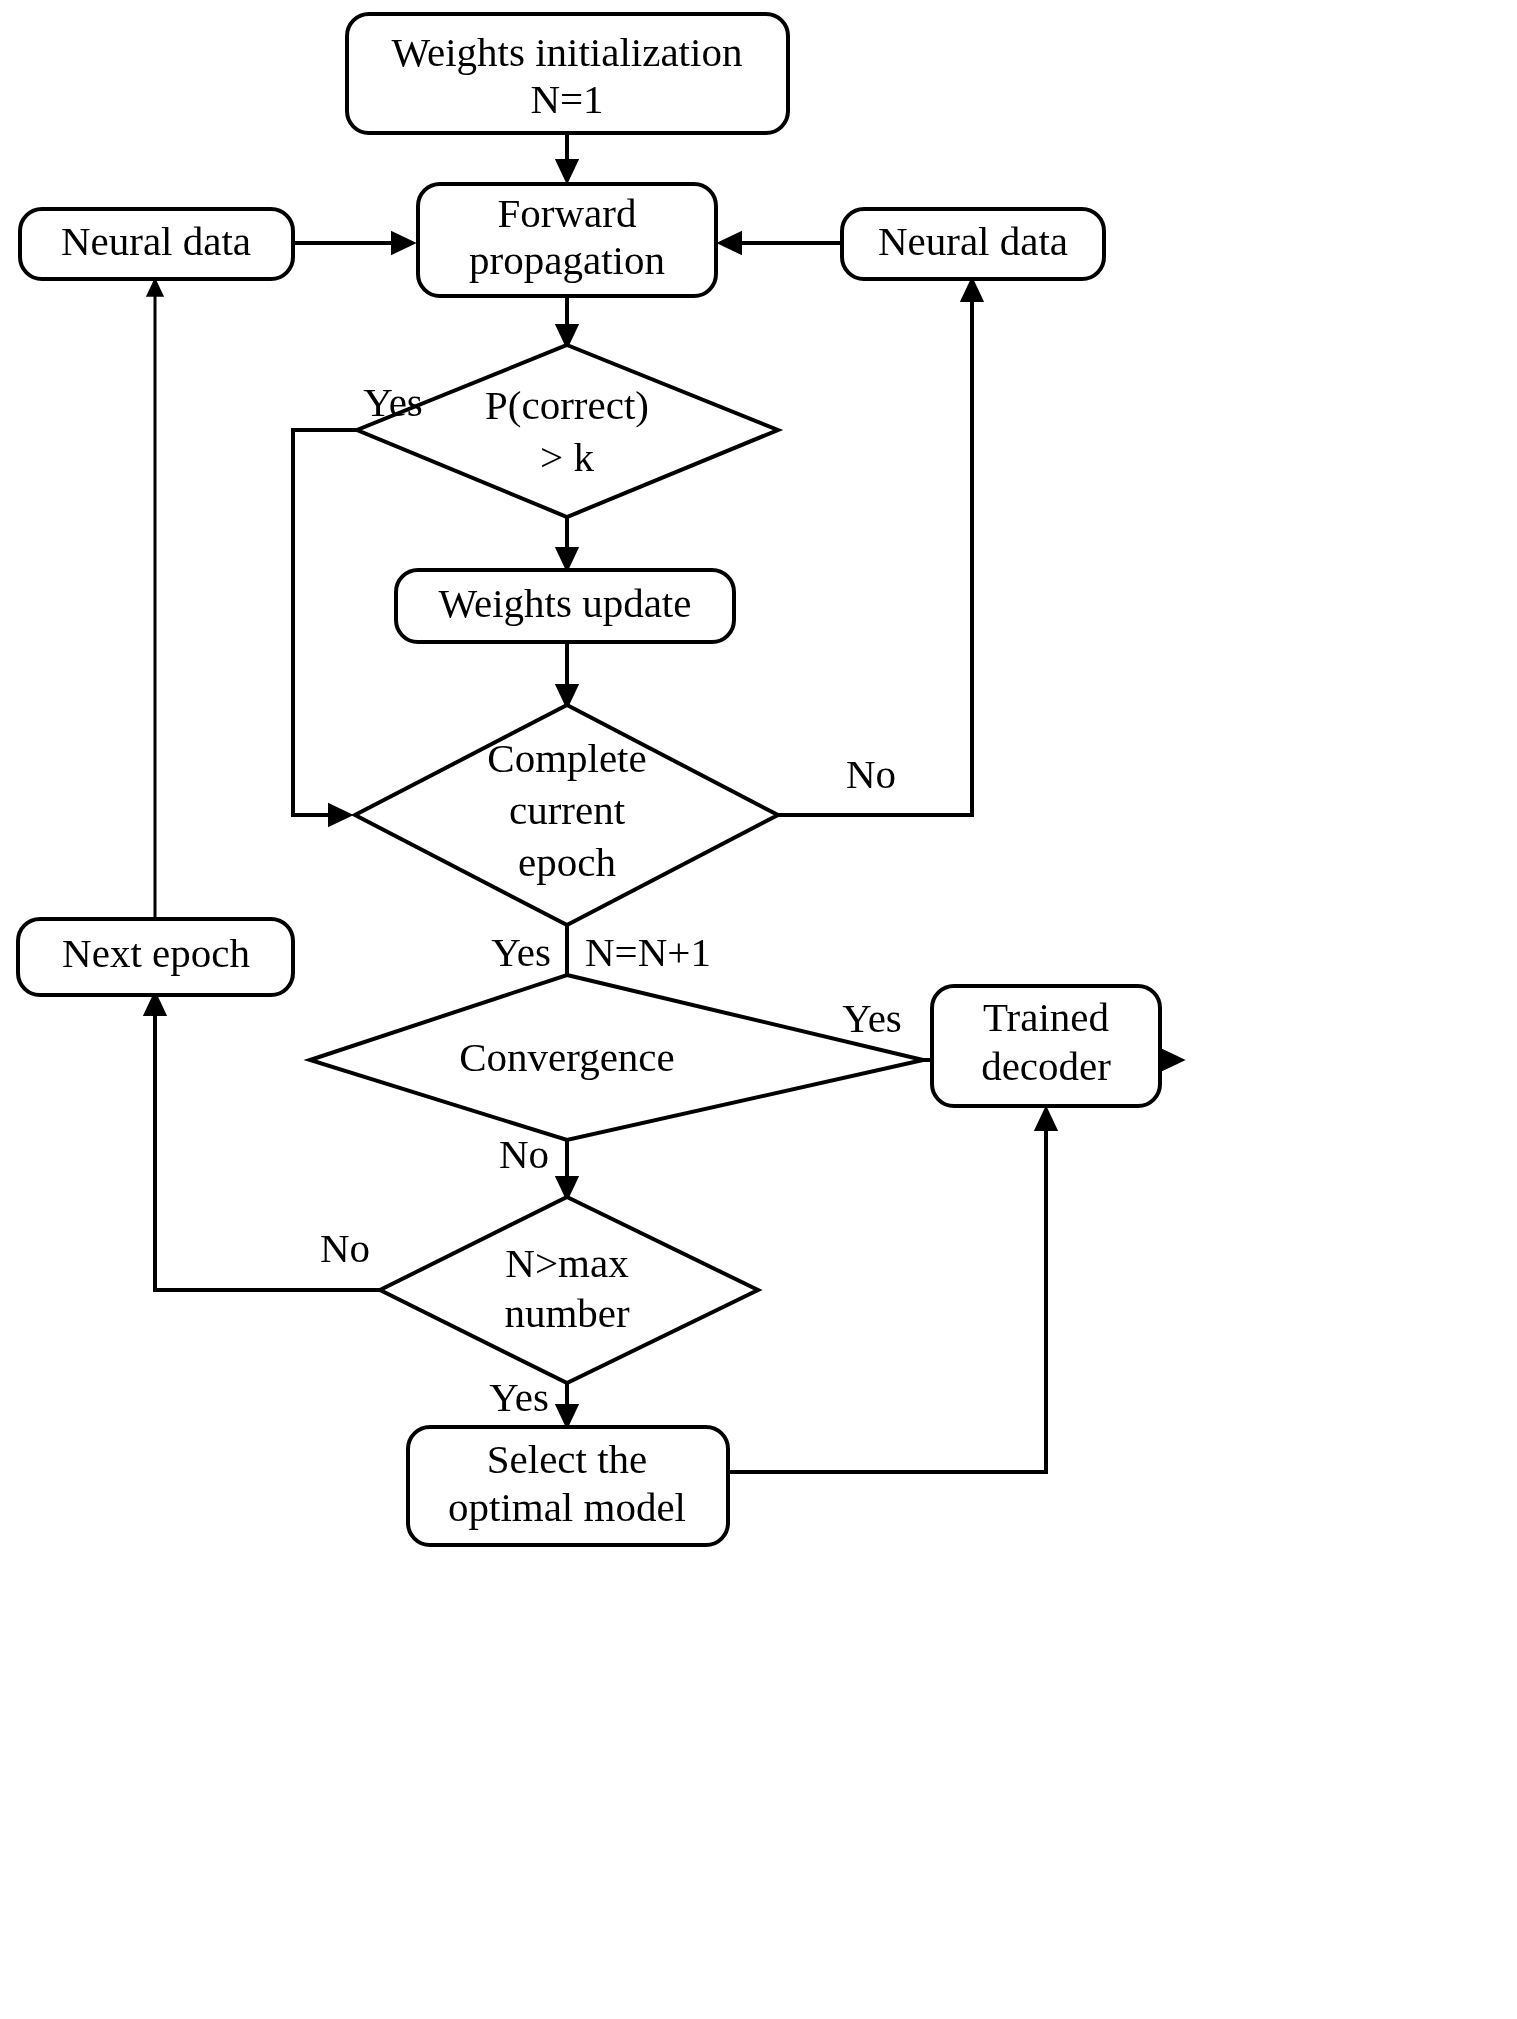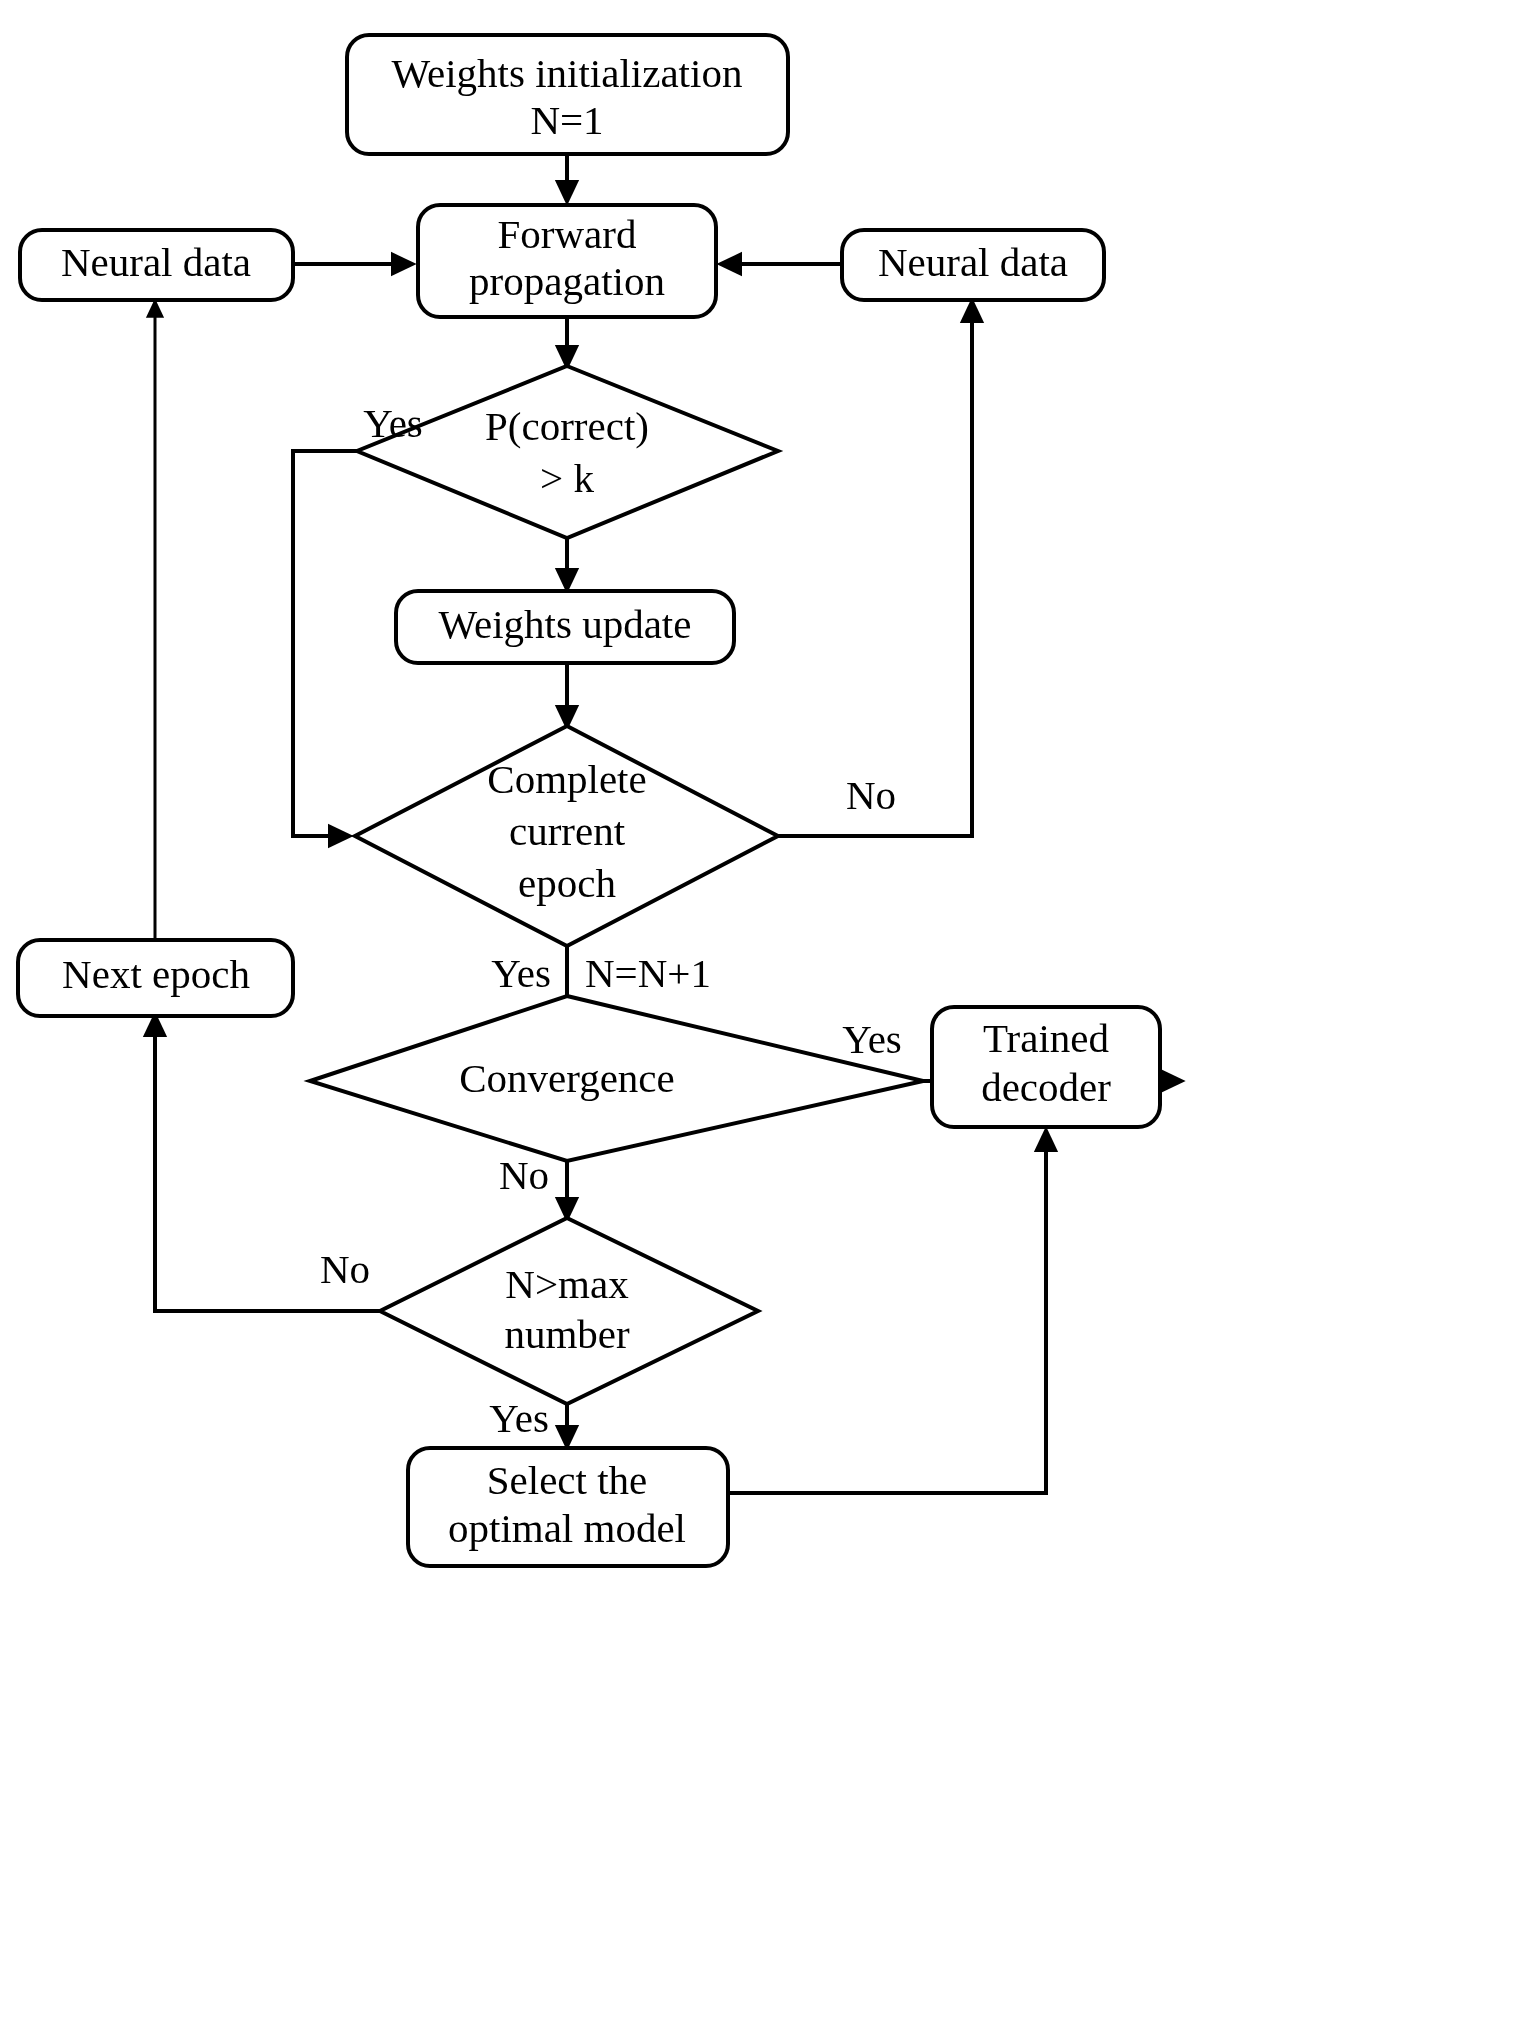--- a/index.html
+++ b/index.html
@@ -12,21 +12,20 @@
     width: 1517px;
     height: 2019px;
     overflow: hidden;
     font-family: "Liberation Serif", "DejaVu Serif", serif;
   }
   #flow-wrap {
     position: relative;
     width: 1517px;
     height: 1742px;
     background: #ffffff;
-    margin-top: 21px;
   }
   svg#flow {
     display: block;
     width: 1517px;
     height: 2019px;
   }
   .node-box {
     fill: #ffffff;
     stroke: #000000;
     stroke-width: 4;

